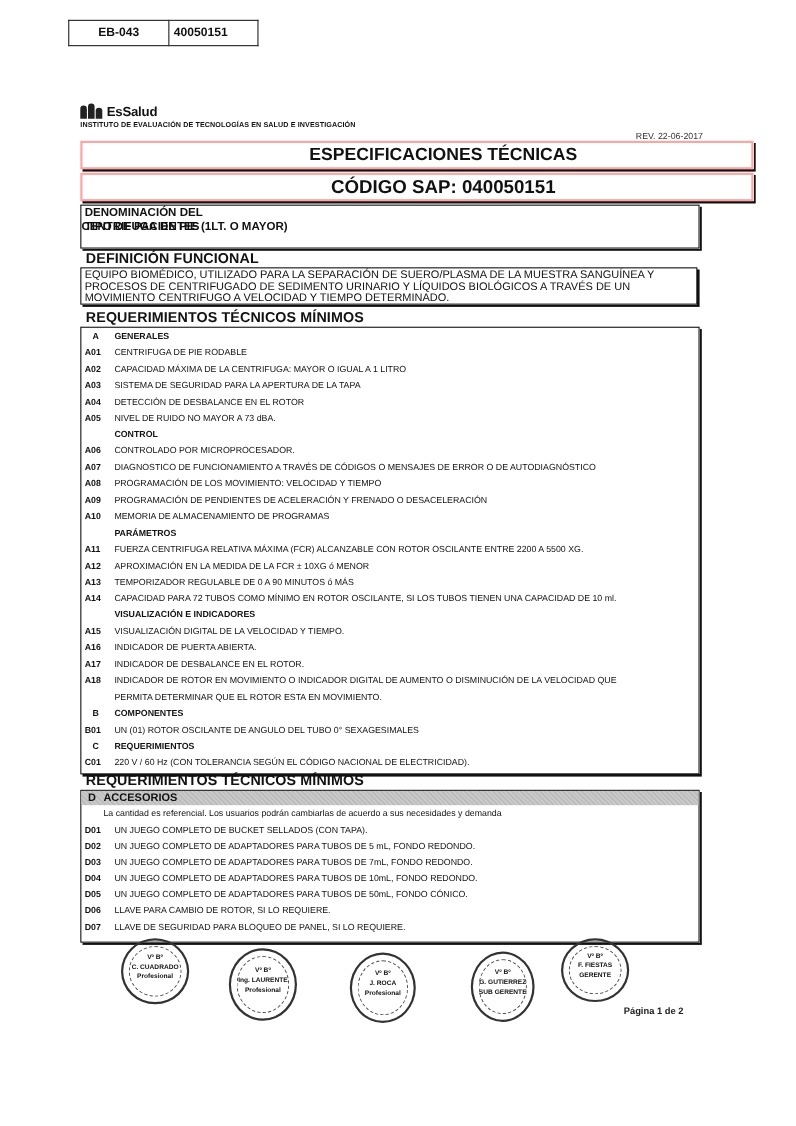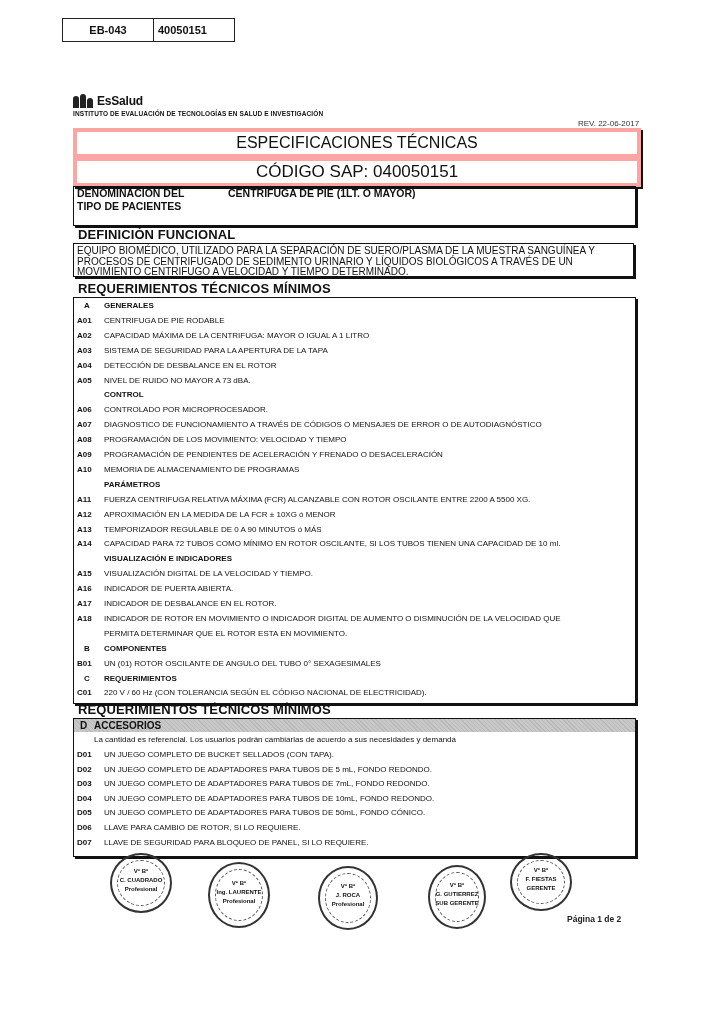--- a/index.html
+++ b/index.html
@@ -19,28 +19,28 @@
     .logo { position: absolute; left: 73px; top: 94px; display: flex; align-items: flex-end; gap: 2px; }
     .logo-icon { width: 22px; height: 14px; position: relative; }
     .logo-icon span { position: absolute; bottom: 0; width: 6px; height: 12px; background: #222; border-radius: 3px 3px 0 0; }
     .logo-icon span:nth-child(1) { left: 0; }
     .logo-icon span:nth-child(2) { left: 7px; height: 14px; }
     .logo-icon span:nth-child(3) { left: 14px; height: 10px; }
     .logo-text { font-weight: bold; font-size: 12px; letter-spacing: -0.2px; }
     .inst { position: absolute; left: 73px; top: 110px; font-size: 6.5px; font-weight: bold; letter-spacing: 0.1px; }
     .rev { position: absolute; left: 578px; top: 95px; font-size: 8px; color: #333; margin-top: 24px; }
 
-    .titlebox { position: absolute; left: 73px; border: 4px solid #fca5a5; box-shadow: 2px 2px 0 #111;
-                text-align: center; font-weight: normal; }
+    .titlebox { position: absolute; left: 73px; border: 2px solid #fca5a5; box-shadow: 2px 2px 0 #111;
+                text-align: center; font-weight: bold; padding-left: 48px; }
     .t1 { top: 128px; width: 560px; height: 22px; font-size: 16px; line-height: 22px; }
     .t2 { top: 157px; width: 560px; height: 22px; font-size: 17px; line-height: 22px; }
 
     .infobox { position: absolute; left: 73px; top: 186px; width: 561px; height: 38px; border: 1.5px solid #111;
                box-shadow: 2px 2px 0 #111; font-size: 10.5px; font-weight: bold; }
-    .inforow { display: flex; height: 12.5px; line-height: 12.5px; }
+    .inforow { display: flex; height: 12.5px; line-height: 12.5px; flex-direction: column; }
     .inforow .lbl { width: 151px; padding-left: 3px; }
     .inforow .v { flex: 1; }
 
     .sectitle { position: absolute; left: 78px; font-size: 13px; font-weight: bold; letter-spacing: 0.1px; }
     .defbox { position: absolute; left: 73px; top: 243px; width: 561px; height: 34px; border: 1.5px solid #111;
               box-shadow: 2px 2px 0 #111; font-size: 10px; line-height: 10.5px; padding: 2px 3px; box-sizing: border-box; }
 
     .reqbox { position: absolute; left: 73px; top: 297px; width: 561px; height: 405px; border: 1.5px solid #111;
               box-shadow: 2px 2px 0 #111; }
     .accbox { position: absolute; left: 73px; top: 718px; width: 561px; height: 137px; border: 1.5px solid #111;

